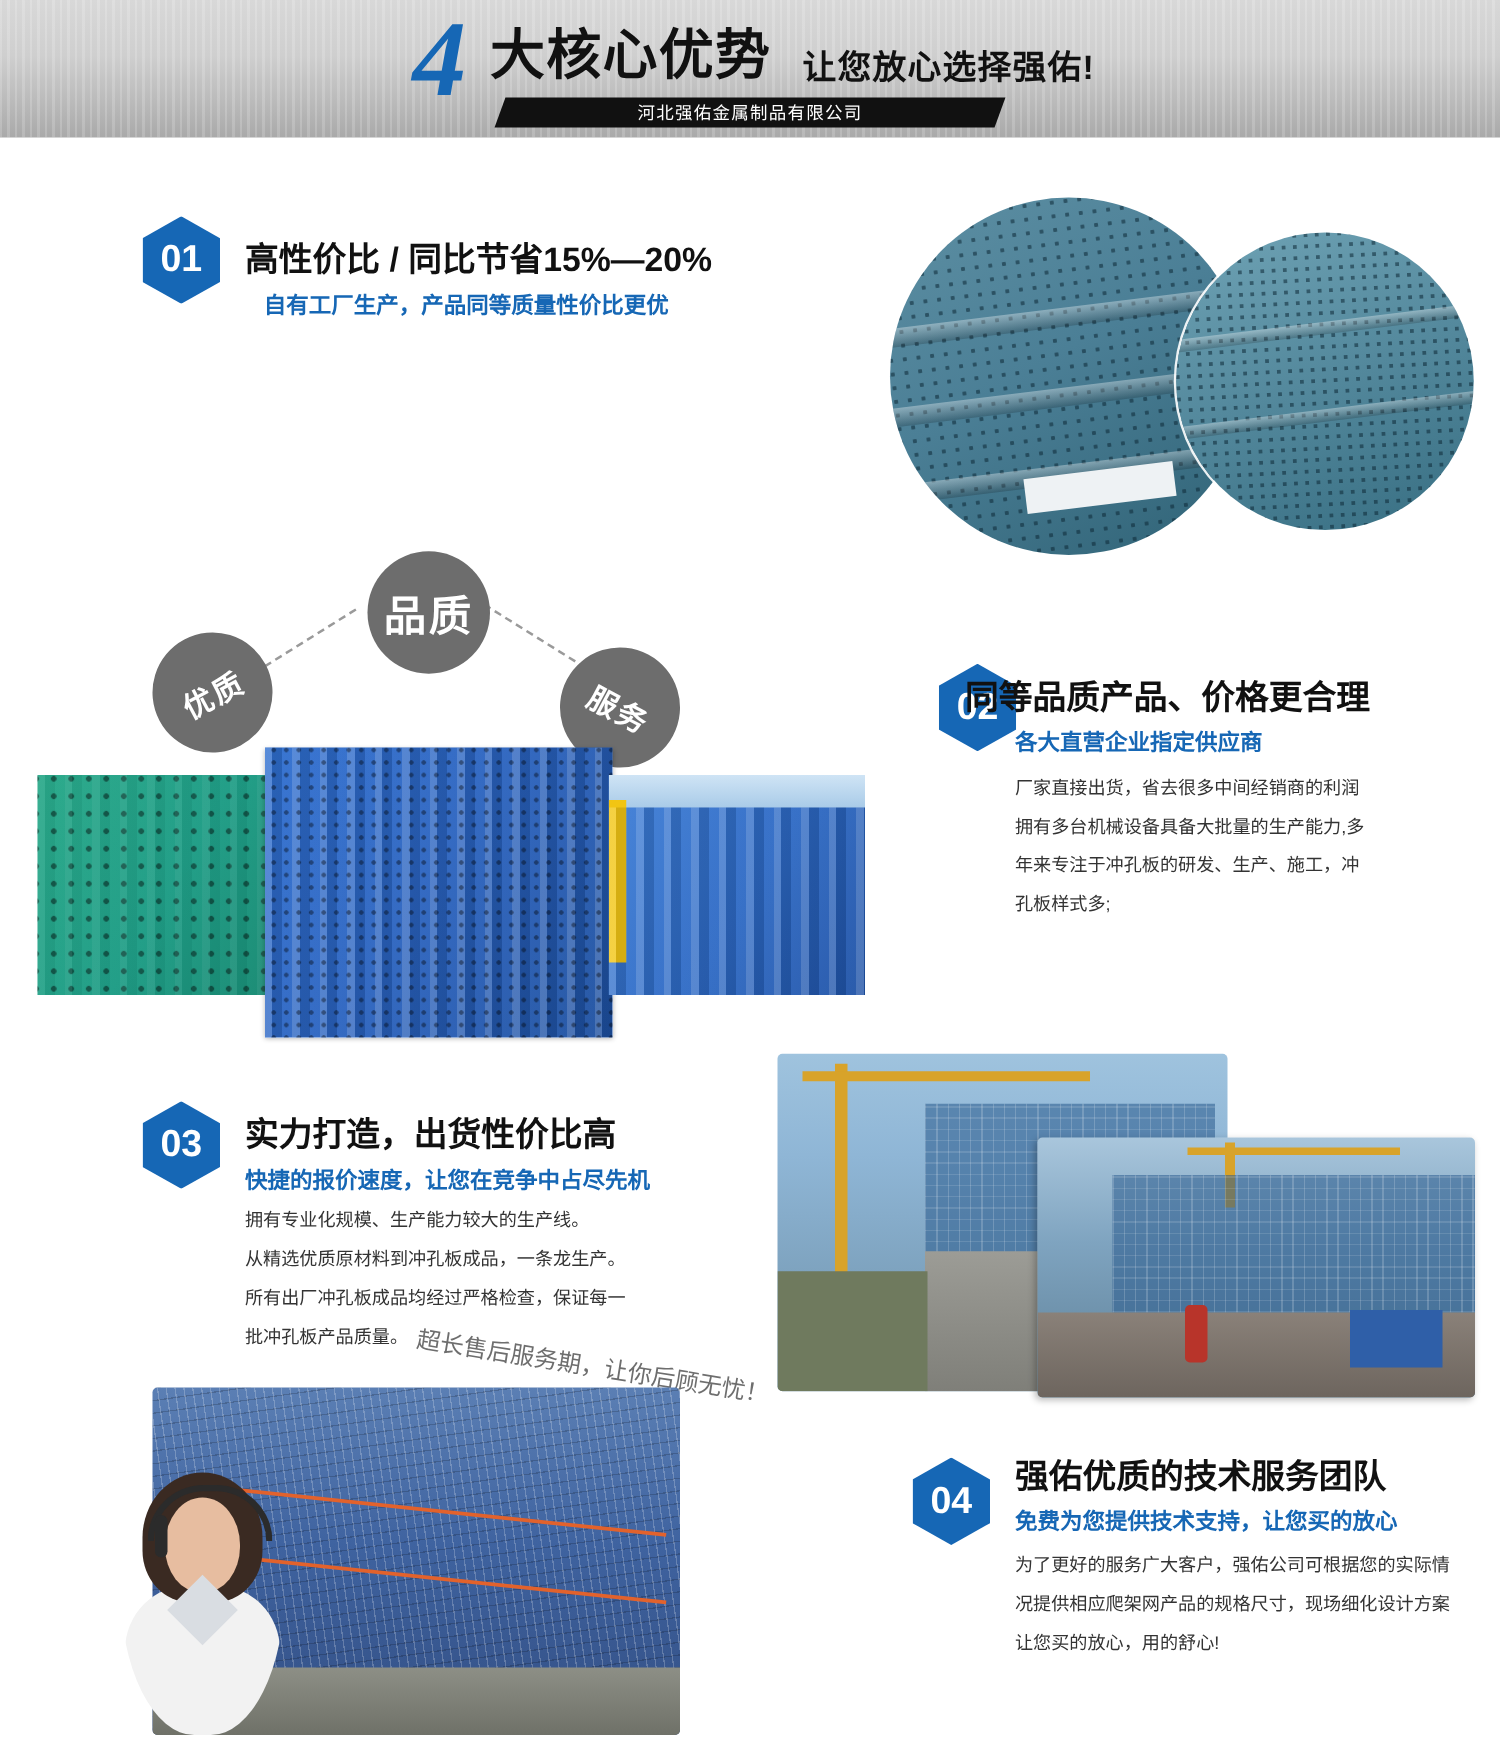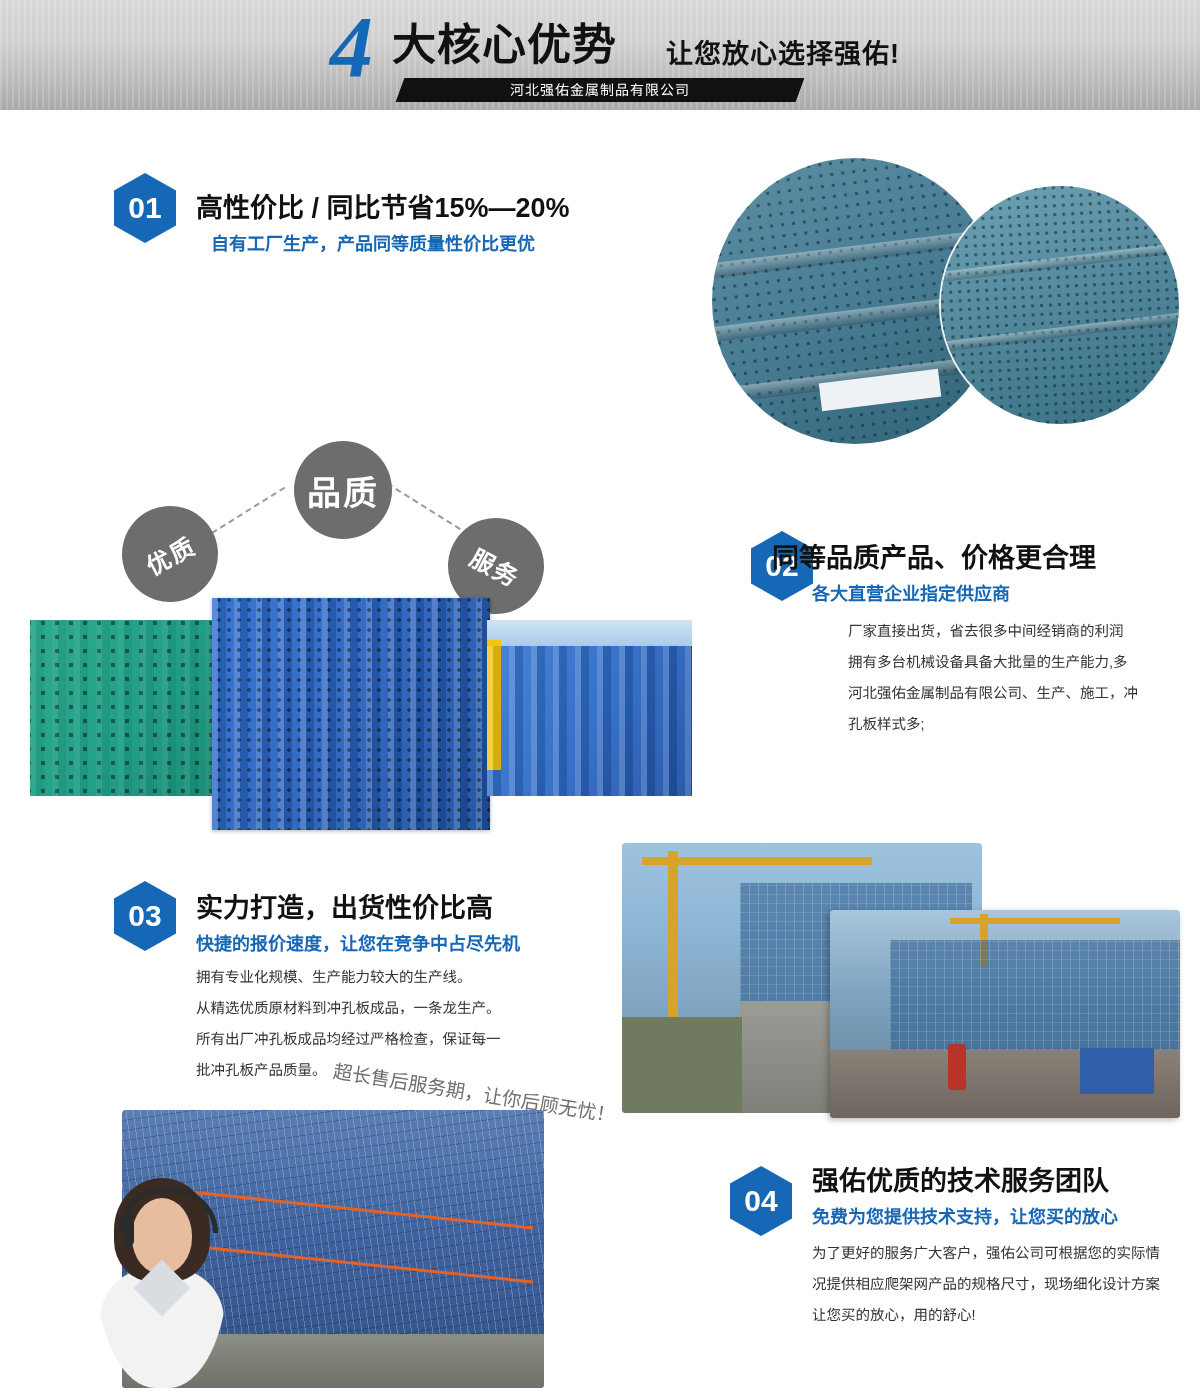--- a/index.html
+++ b/index.html
@@ -55,21 +55,21 @@
     left: 392px;
     top: 20px;
     font-size: 44px;
     font-weight: bold;
     color: #111;
     letter-spacing: 1px;
     line-height: 50px;
   }
   .head-sub {
     position: absolute;
-    left: 666px;
+    left: 642px;
     top: 32px;
     font-size: 27px;
     font-weight: bold;
     color: #111;
     letter-spacing: 1px;
     text-align: center;
   }
   .company-bar {
     position: absolute;
     left: 400px;
@@ -384,24 +384,24 @@
   </div>
   <div class="img ph-blue-wave">
     <div class="sky-strip"></div>
     <div class="yellow-bar"></div>
     <div class="wave-lines" style="top:26px;"></div>
   </div>
 
   <div class="hex" style="left:730px; top:531px;margin-left:21px;">02</div>
   <div class="blk-title" style="left:772px; top:536px;">同等品质产品、价格更合理</div>
   <div class="blk-sub" style="left:812px; top:579px;">各大直营企业指定供应商</div>
-  <div class="blk-body" style="left:812px; top:616px;margin-left:36px;">
+  <div class="blk-body" style="left:812px; top:616px;">
     <div>厂家直接出货，省去很多中间经销商的利润</div>
     <div>拥有多台机械设备具备大批量的生产能力,多</div>
-    <div>河北强佑金属制品有限公司、生产、施工，冲</div>
+    <div>年来专注于冲孔板的研发、生产、施工，冲</div>
     <div>孔板样式多;</div>
   </div>
 
   <div class="hex" style="left:114px; top:881px;">03</div>
   <div class="blk-title" style="left:196px; top:886px;">实力打造，出货性价比高</div>
   <div class="blk-sub" style="left:196px; top:929px;">快捷的报价速度，让您在竞争中占尽先机</div>
   <div class="blk-body" style="left:196px; top:962px;">
     <div>拥有专业化规模、生产能力较大的生产线。</div>
     <div>从精选优质原材料到冲孔板成品，一条龙生产。</div>
     <div>所有出厂冲孔板成品均经过严格检查，保证每一</div>

